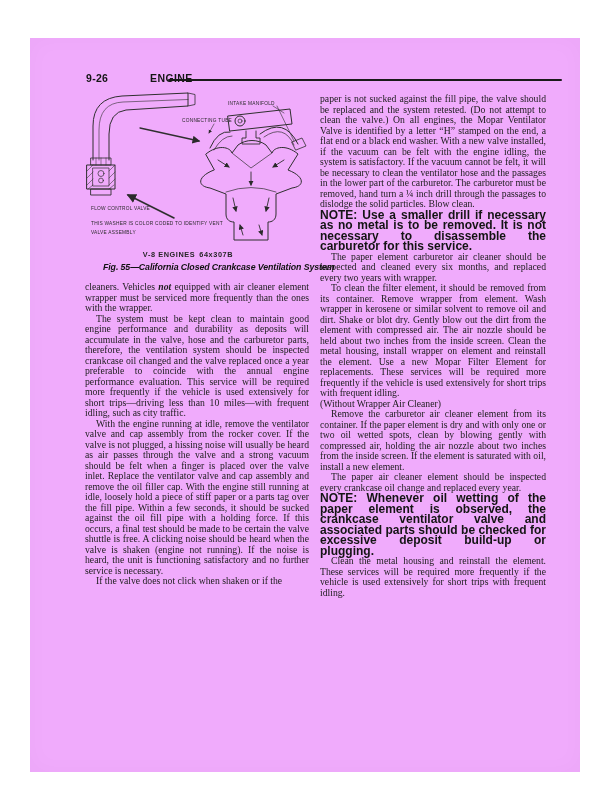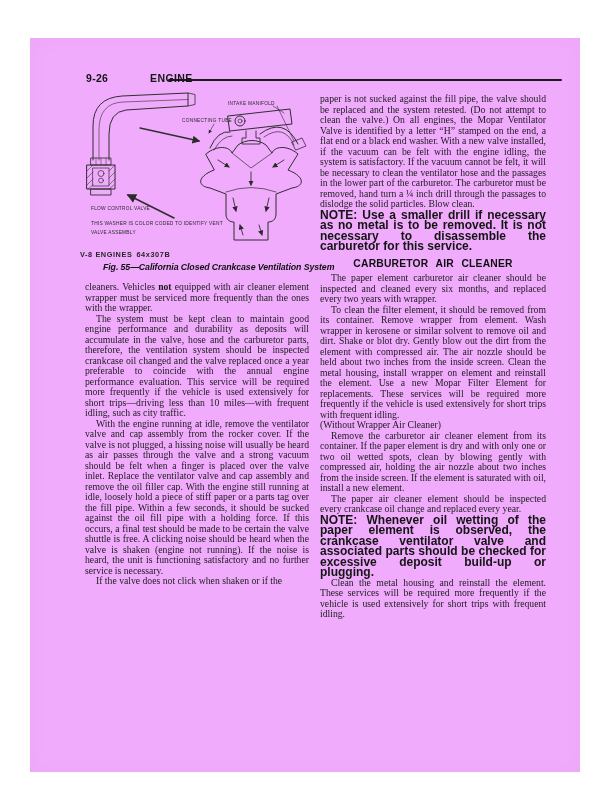--- a/index.html
+++ b/index.html
@@ -13,33 +13,33 @@
   }
   
   .pgnum{position:absolute;left:56px;top:34px;font-family:"Liberation Sans",sans-serif;
     font-weight:bold;font-size:10.5px;letter-spacing:.3px;color:#151515;}
   .section{position:absolute;left:100px;top:34px;font-family:"Liberation Sans",sans-serif;
     font-weight:bold;font-size:10.5px;letter-spacing:.4px;color:#151515;padding-left:20px;}
   .rule{position:absolute;left:138px;top:41px;width:394px;height:2px;background:#1a1a1a;border-radius:1px;}
   
   .figsvg{position:absolute;left:48px;top:54px;}
   .credit{position:absolute;left:50px;top:212px;width:228px;display:flex;
-    justify-content:flex-start;gap:4px;padding-right:12px;box-sizing:border-box;
+    justify-content:center;gap:4px;padding-right:12px;box-sizing:border-box;
     font-family:"Liberation Sans",sans-serif;font-weight:bold;font-size:7.3px;
     letter-spacing:.6px;color:#262626;}
   .caption{position:absolute;left:52px;top:224px;width:232px;white-space:nowrap;
     font-family:"Liberation Sans",sans-serif;font-weight:bold;font-style:italic;
     font-size:8.8px;letter-spacing:-.1px;color:#111;margin-left:21px;}
   
   .col{position:absolute;font-size:9.7px;line-height:10.5px;text-align:justify;color:#1c1c1c;}
   .colL{left:55px;top:244px;width:224px;}
   .colR{left:290px;top:56px;width:226px;}
   .col p{margin:0;text-indent:11px;}
   .col p.noind{text-indent:0;}
-  .runbold{font-weight:bold;}
+  .runbold{font-weight:bold;font-style:italic;}
   .subhead{margin:5px 0 3px;font-family:"Liberation Sans",sans-serif;font-weight:bold;
     font-style:italic;font-size:9.7px;color:#101010;text-indent:0;text-align:left;}
   .secthead{margin:7px 0 4px;font-family:"Liberation Sans",sans-serif;font-weight:bold;
     font-size:10.3px;letter-spacing:.2px;word-spacing:4.5px;text-align:center;color:#101010;}
   .note{font-family:"Liberation Sans",sans-serif;font-weight:bold;font-size:12px;
     line-height:10.5px;margin:1px 0 1px 9px;text-indent:0 !important;color:#141414;}
   .figtext{font-family:"Liberation Sans",sans-serif;font-size:4.8px;letter-spacing:.25px;fill:#2b2b2b;}
 </style>
 </head>
 <body>
@@ -127,21 +127,20 @@
   <div class="col colL">
     <p class="noind"><span>cleaners. Vehicles </span><span class="runbold">not</span><span> equipped with air cleaner element wrapper must be serviced more frequently than the ones with the wrapper.</span></p>
     <p>The system must be kept clean to maintain good engine performance and durability as deposits will accumulate in the valve, hose and the carburetor parts, therefore, the ventilation system should be inspected crankcase oil changed and the valve replaced once a year preferable to coincide with the annual engine performance evaluation. This service will be required more frequently if the vehicle is used extensively for short trips—driving less than 10 miles—with frequent idling, such as city traffic.</p>
     <p>With the engine running at idle, remove the ventilator valve and cap assembly from the rocker cover. If the valve is not plugged, a hissing noise will usually be heard as air passes through the valve and a strong vacuum should be felt when a finger is placed over the valve inlet. Replace the ventilator valve and cap assembly and remove the oil filler cap. With the engine still running at idle, loosely hold a piece of stiff paper or a parts tag over the fill pipe. Within a few seconds, it should be sucked against the oil fill pipe with a holding force. If this occurs, a final test should be made to be certain the valve shuttle is free. A clicking noise should be heard when the valve is shaken (engine not running). If the noise is heard, the unit is functioning satisfactory and no further service is necessary.</p>
     <p>If the valve does not click when shaken or if the</p>
   </div>
 
   <div class="col colR">
     <p class="noind">paper is not sucked against the fill pipe, the valve should be replaced and the system retested. (Do not attempt to clean the valve.) On all engines, the Mopar Ventilator Valve is identified by a letter “H” stamped on the end, a flat end or a black end washer. With a new valve installed, if the vacuum can be felt with the engine idling, the system is satisfactory. If the vacuum cannot be felt, it will be necessary to clean the ventilator hose and the passages in the lower part of the carburetor. The carburetor must be removed, hand turn a ¼ inch drill through the passages to dislodge the solid particles. Blow clean.</p>
     <p class="note">NOTE: Use a smaller drill if necessary as no metal is to be removed. It is not necessary to disassemble the carburetor for this service.</p>
-    <h2 class="secthead">CARBURETOR AIR CLEANER</h2>
     <p>The paper element carburetor air cleaner should be inspected and cleaned every six months, and replaced every two years with wrapper.</p>
     <p>To clean the filter element, it should be removed from its container. Remove wrapper from element. Wash wrapper in kerosene or similar solvent to remove oil and dirt. Shake or blot dry. Gently blow out the dirt from the element with compressed air. The air nozzle should be held about two inches from the inside screen. Clean the metal housing, install wrapper on element and reinstall the element. Use a new Mopar Filter Element for replacements. These services will be required more frequently if the vehicle is used extensively for short trips with frequent idling.</p>
     <p class="noind">(Without Wrapper Air Cleaner)</p>
     <p>Remove the carburetor air cleaner element from its container. If the paper element is dry and with only one or two oil wetted spots, clean by blowing gently with compressed air, holding the air nozzle about two inches from the inside screen. If the element is saturated with oil, install a new element.</p>
     <p>The paper air cleaner element should be inspected every crankcase oil change and replaced every year.</p>
     <p class="note">NOTE: Whenever oil wetting of the paper element is observed, the crankcase ventilator valve and associated parts should be checked for excessive deposit build-up or plugging.</p>
     <p>Clean the metal housing and reinstall the element. These services will be required more frequently if the vehicle is used extensively for short trips with frequent idling.</p>
   </div>
 
 </div>

